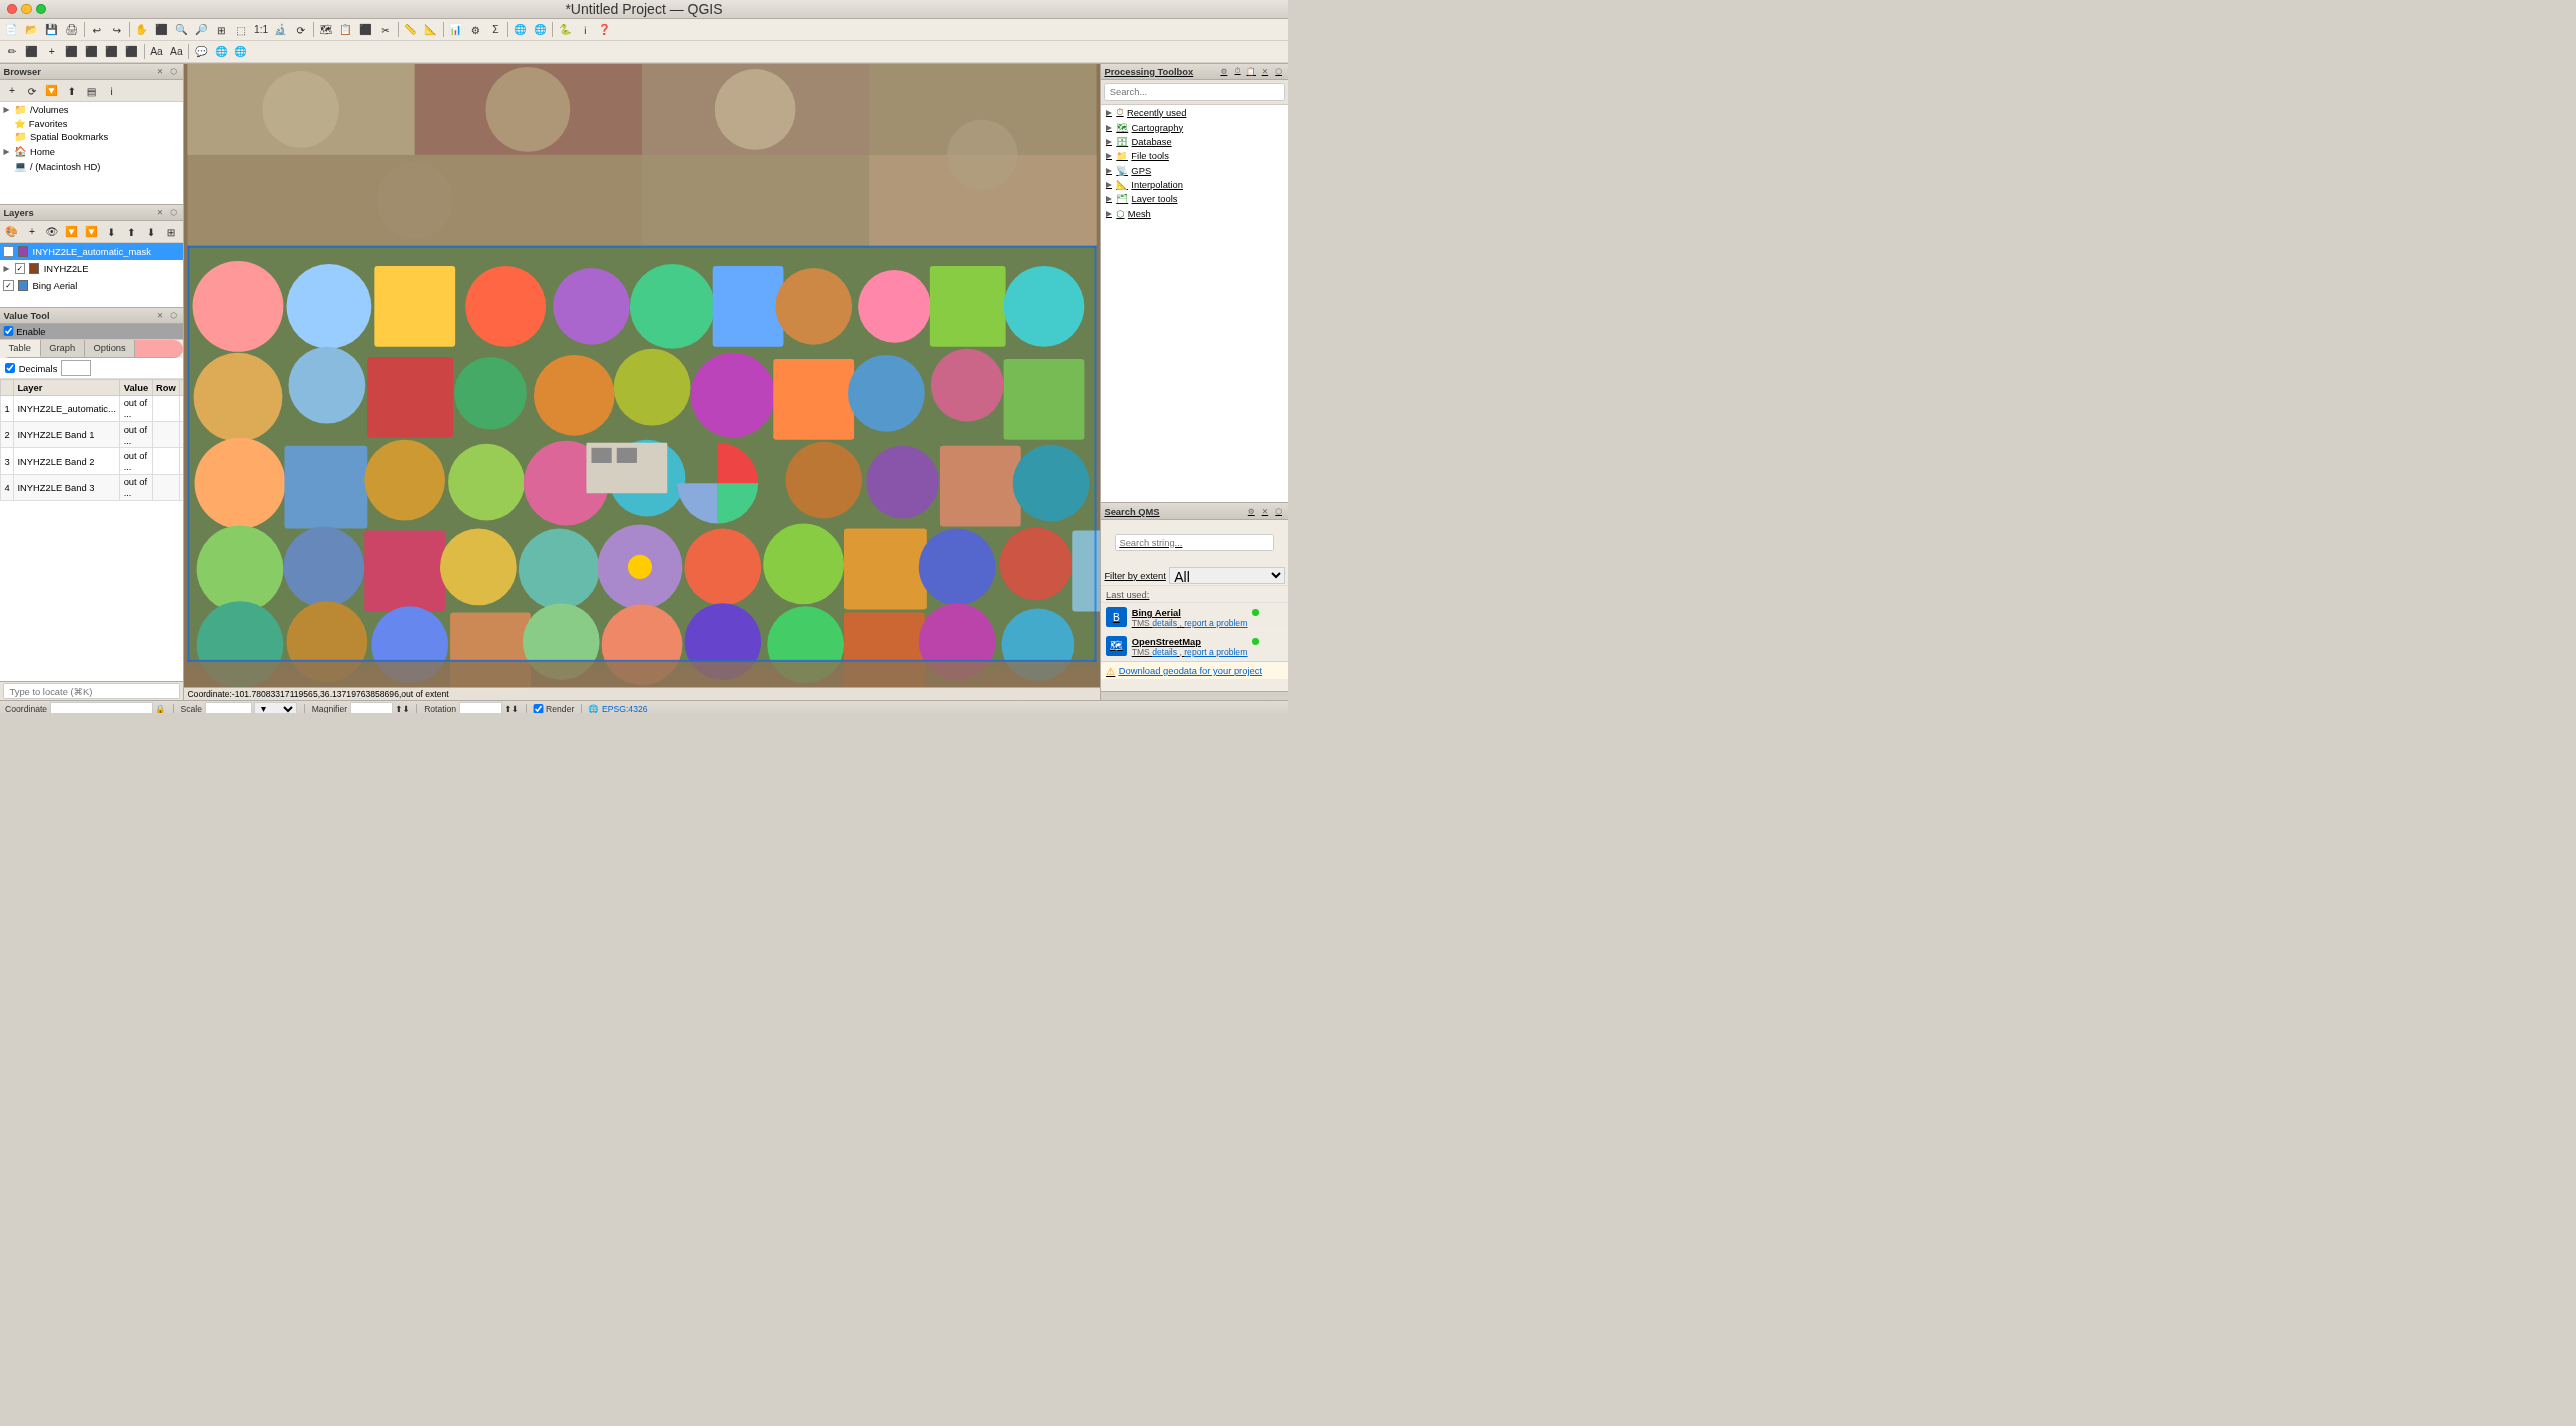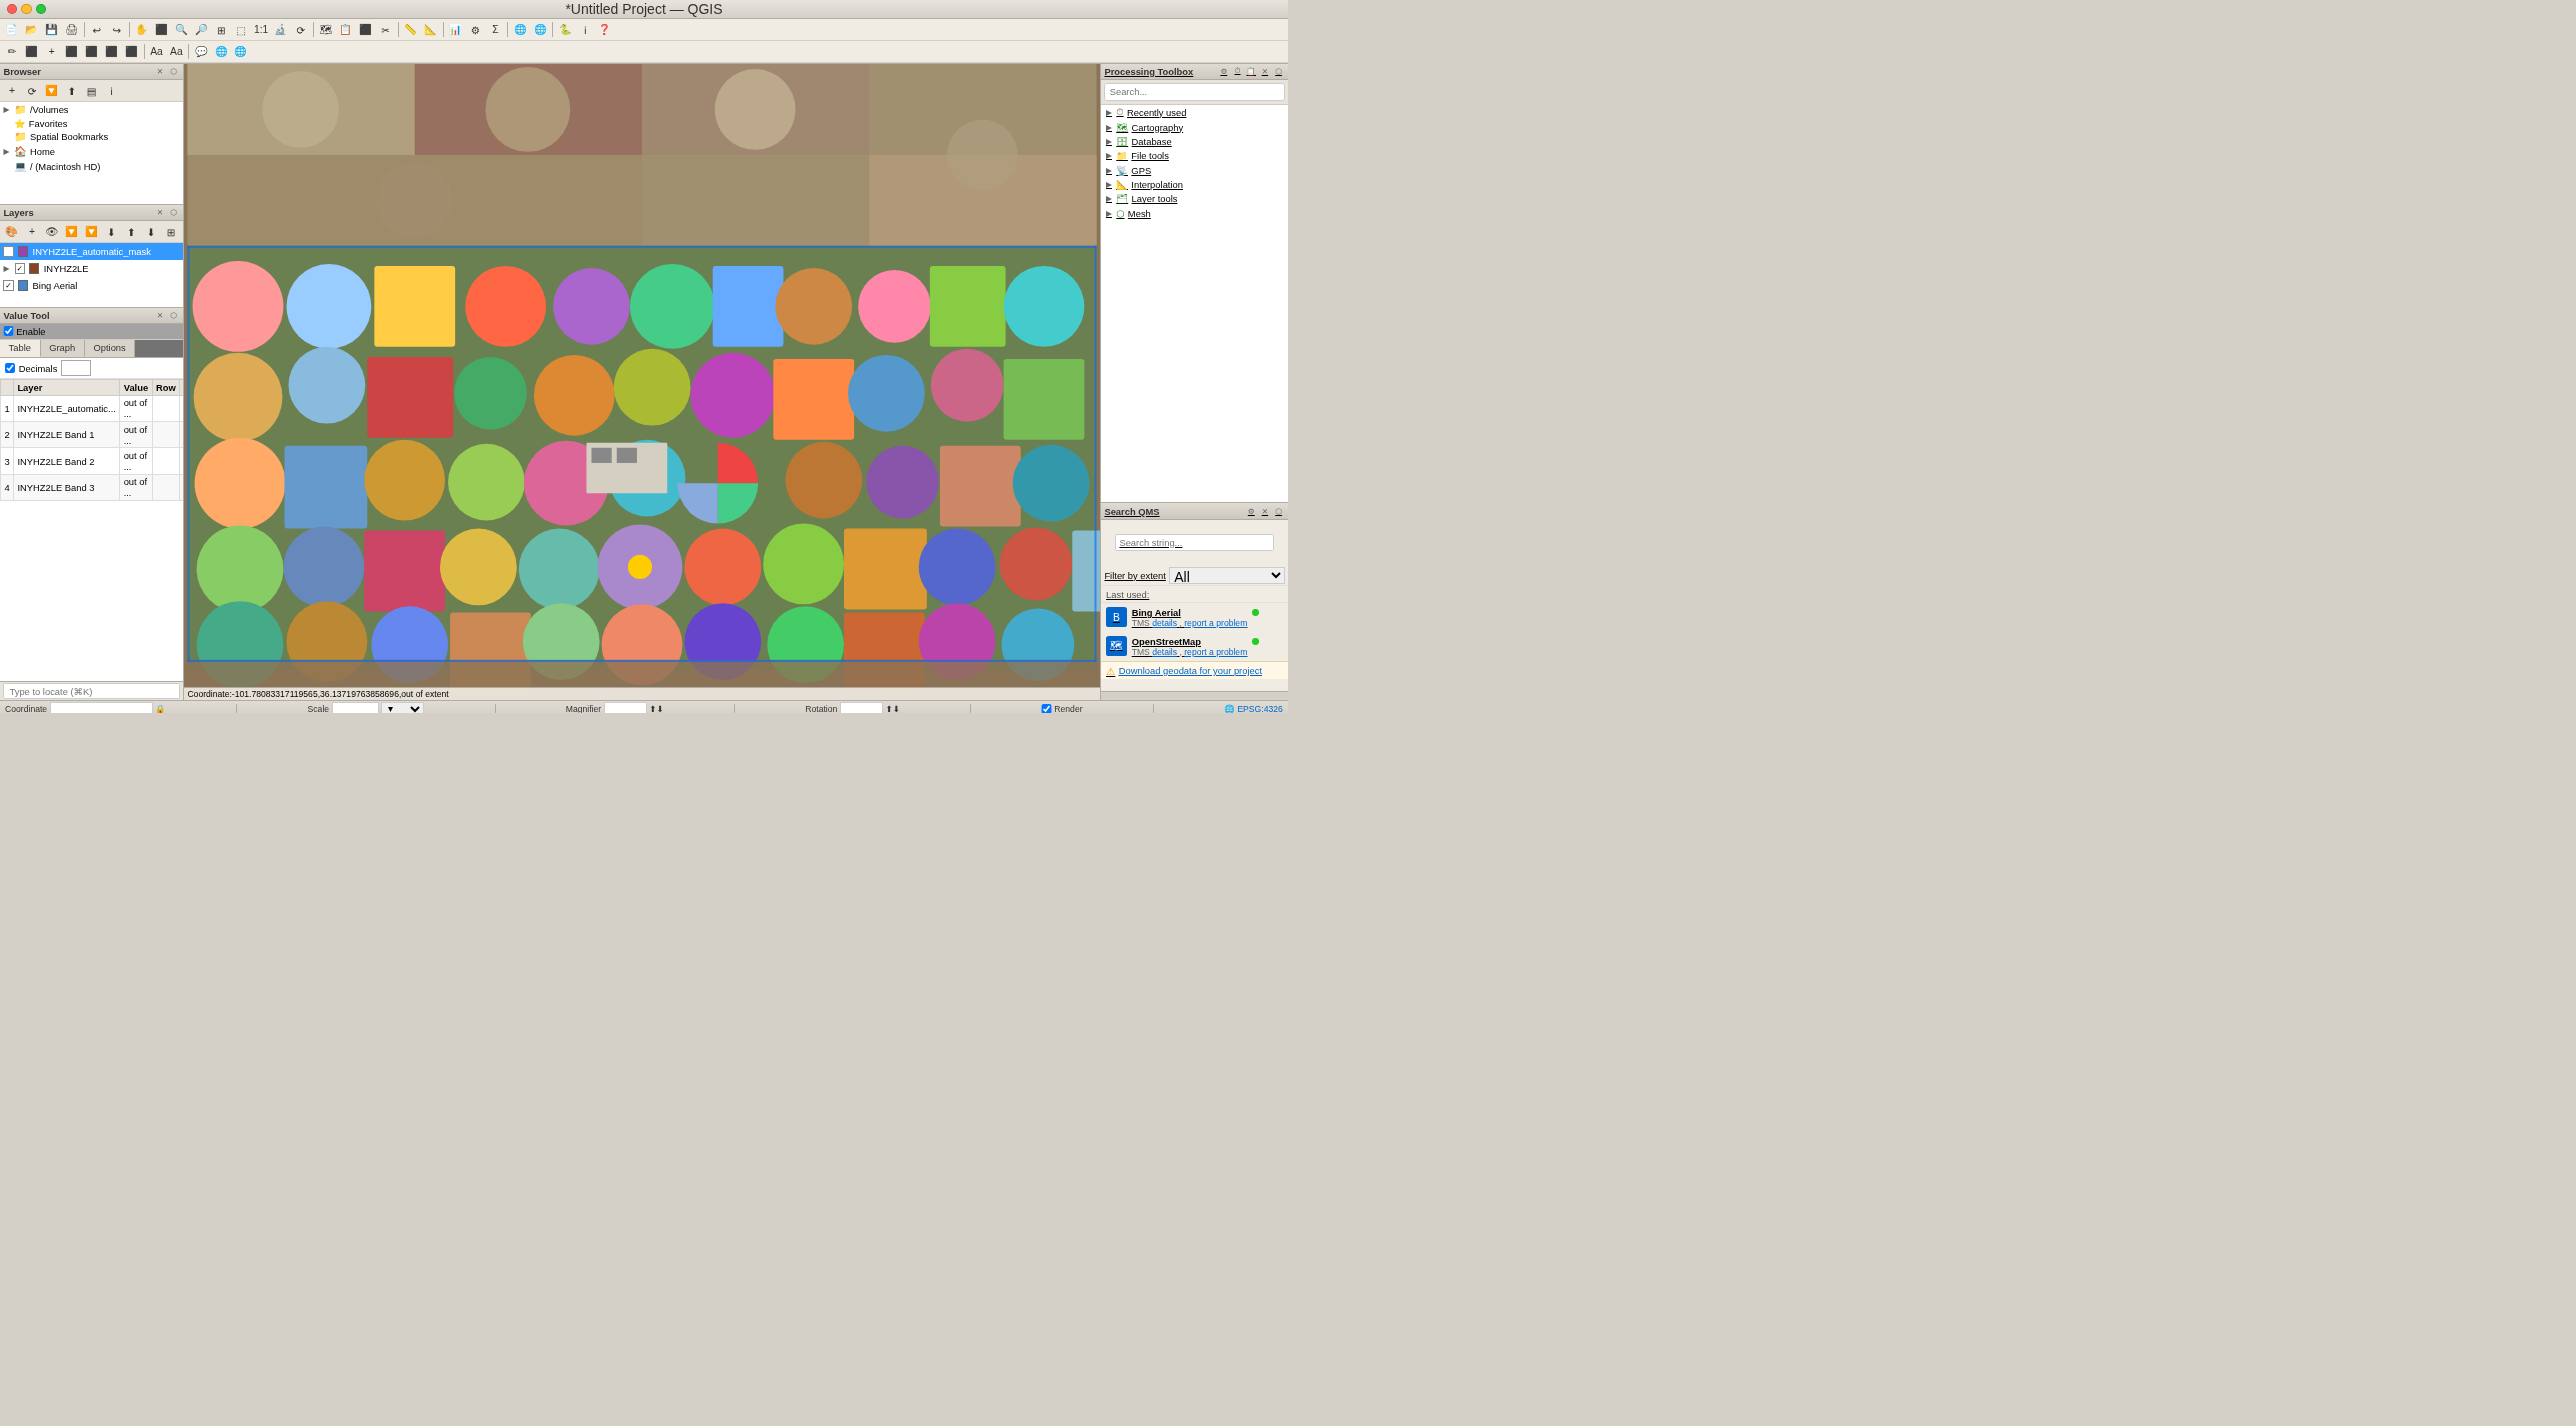--- a/index.html
+++ b/index.html
@@ -212,22 +212,23 @@
       gap: 3.4px;
     }
     .enable-checkbox {
       display: flex;
       align-items: center;
       gap: 2.6px;
       font-size: 9.4px;
     }
     .value-tabs {
       display: flex;
-      background: #737373;
+      background: #fca5a5;
       border-bottom: 0.9px solid #b0aca4;
+      border-radius: 9px;
     }
     .value-tab {
       padding: 2.6px 8.6px;
       font-size: 9.4px;
       cursor: pointer;
       border-right: 0.9px solid #b0aca4;
       background: #d8d4cc;
       color: #333;
     }
     .value-tab.active {
@@ -404,21 +405,20 @@
     #status-bar {
       height: 17px;
       background: linear-gradient(to bottom, #e0dcd4, #d4d0c8);
       border-top: 0.9px solid #b0aca4;
       display: flex;
       align-items: center;
       padding: 0 5.1px;
       gap: 6.8px;
       font-size: 8.6px;
       color: #333;
-      justify-content: space-between;
     }
     .status-section {
       display: flex;
       align-items: center;
       gap: 2.6px;
     }
     .status-divider {
       width: 0.9px; height: 10.3px;
       background: #b0aca4;
     }

